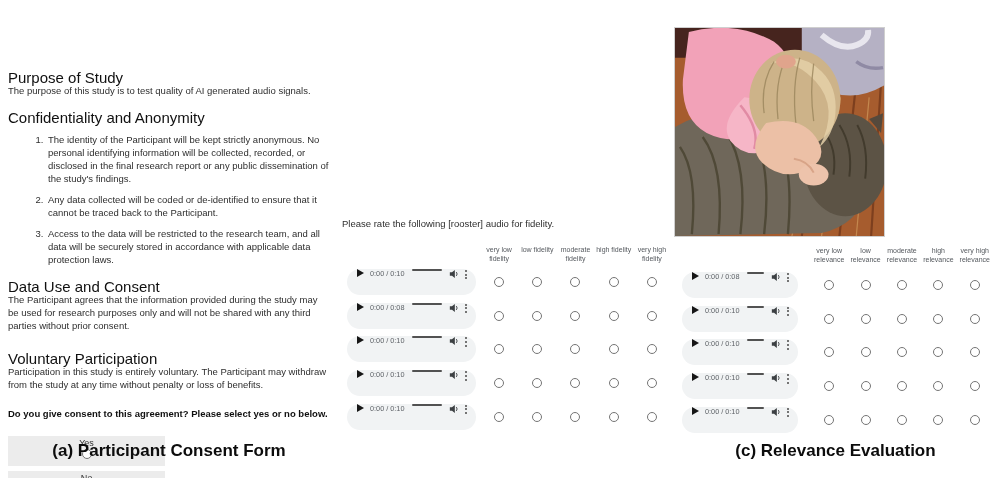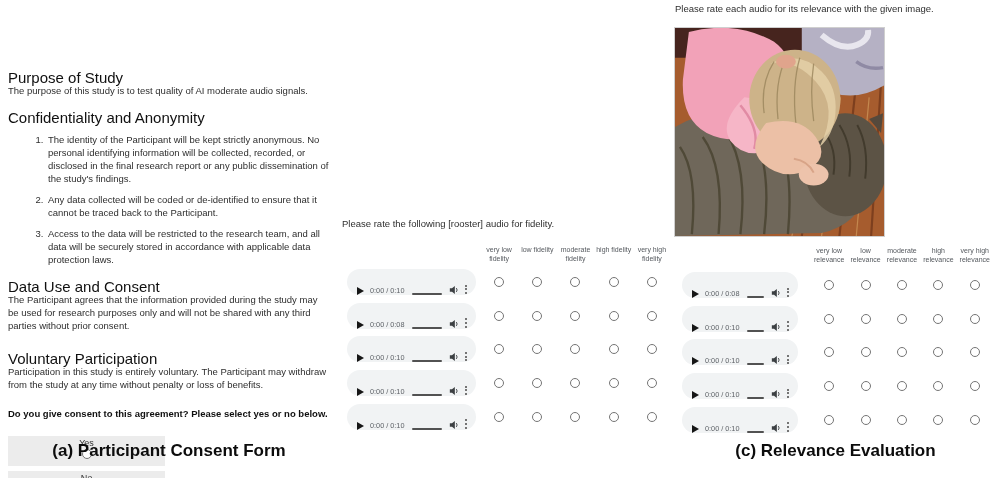--- a/index.html
+++ b/index.html
@@ -19,21 +19,21 @@
   .consent-box { background:#ececec; width:157px; height:30px; text-align:center; padding-top:2px; }
   .consent-box .opt-label { font-size:9px; color:#333; display:block; line-height:11px; }
   .radio { display:inline-block; width:10px; height:10px; border:1.3px solid #757575; border-radius:50%; background:#fff; }
 
   
   .instruction { position:absolute; font-size:9.5px; color:#2e2e2e; white-space:nowrap; }
   .scale-row { display:flex; }
   .scale-row .head { width:38.4px; font-size:7px; line-height:9px; color:#55595e; text-align:center; }
   .rate-row { display:flex; align-items:center; margin-bottom:7.7px; }
   .cell { width:38.4px; display:flex; justify-content:center; align-items:center; }
-  .player { height:26px; background:#f1f3f4; border-radius:13px; display:flex; align-items:flex-end; padding:0 9px 0 10px; }
+  .player { height:26px; background:#f1f3f4; border-radius:13px; display:flex; align-items:flex-start; padding:0 9px 0 10px; }
   .play { width:0; height:0; border-left:7px solid #161616; border-top:4.5px solid transparent; border-bottom:4.5px solid transparent; flex-shrink:0; }
   .ptime { font-size:7.3px; color:#5f6368; margin-left:6px; white-space:nowrap; flex-shrink:0; }
   .seek { flex:1; height:2px; background:#525252; border-radius:1px; margin:0 7px; }
   .vol { flex-shrink:0; display:flex; }
   .kebab { display:flex; flex-direction:column; justify-content:center; margin-left:6px; flex-shrink:0; }
   .kebab i { width:2px; height:2px; border-radius:50%; background:#4a4a4a; margin:0.9px 0; }
 
   
   .panel-b { position:absolute; left:341px; top:0; width:330px; height:478px; }
   .panel-b .instruction { top:218px; left:1px; }
@@ -58,21 +58,21 @@
   .cap-c { left:674px; width:323px; }
 </style>
 </head>
 <body>
 
 <div class="figure">
 
   <div class="panel-a">
     <div class="sec">
       <h4>Purpose of Study</h4>
-      <p>The purpose of this study is to test quality of AI moderate audio signals.</p>
+      <p>The purpose of this study is to test quality of AI generated audio signals.</p>
     </div>
     <div class="sec">
       <h4>Confidentiality and Anonymity</h4>
       <ol>
         <li>The identity of the Participant will be kept strictly anonymous. No personal identifying information will be collected, recorded, or disclosed in the final research report or any public dissemination of the study's findings.</li>
         <li>Any data collected will be coded or de-identified to ensure that it cannot be traced back to the Participant.</li>
         <li>Access to the data will be restricted to the research team, and all data will be securely stored in accordance with applicable data protection laws.</li>
       </ol>
     </div>
     <div class="sec">
@@ -273,21 +273,20 @@
             <i class="radio"></i>
           </span>
         <span class="cell">
             <i class="radio"></i>
           </span>
       </div>
     </div>
   </div>
 
   <div class="panel-c">
-    <div class="instruction">Please rate each audio for its relevance with the given image.</div>
 
     <div class="photo">
       <svg viewBox="0 0 211 210" preserveAspectRatio="none">
         <rect width="211" height="210" fill="#a65c2e"></rect>
         <g stroke="#7d3f1e" stroke-width="2.2">
           <line x1="152" y1="55" x2="128" y2="210"></line>
           <line x1="183" y1="55" x2="166" y2="210"></line>
           <line x1="208" y1="55" x2="198" y2="210"></line>
         </g>
         <g stroke="#c4884f" stroke-width="1.2">

